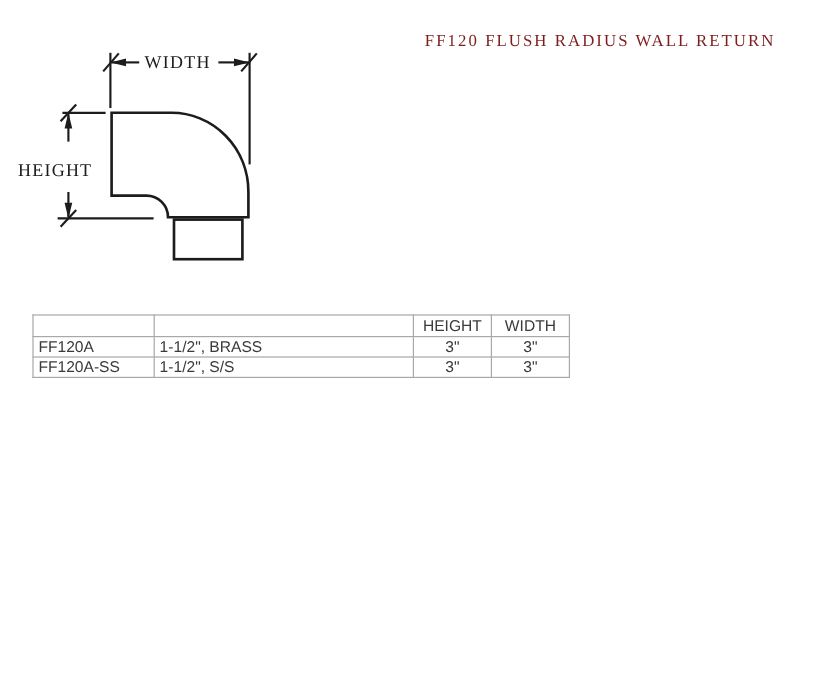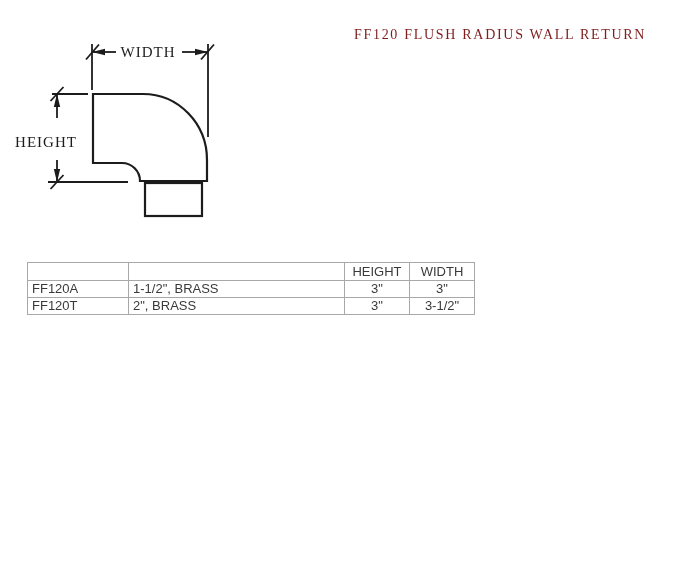--- a/index.html
+++ b/index.html
@@ -137,21 +137,21 @@
       </tr>
     </thead>
     <tbody>
       <tr>
         <td class="col-part">FF120A</td>
         <td class="col-desc">1-1/2", BRASS</td>
         <td class="col-dim">3"</td>
         <td class="col-dim">3"</td>
       </tr>
       <tr>
-        <td class="col-part">FF120T</td>
-        <td class="col-desc">2", BRASS</td>
+        <td class="col-part">FF120A-SS</td>
+        <td class="col-desc">1-1/2", S/S</td>
         <td class="col-dim">3"</td>
-        <td class="col-dim">3-1/2"</td>
+        <td class="col-dim">3"</td>
       </tr>
     </tbody>
   </table>
 
 </div>
 
 </body></html>

